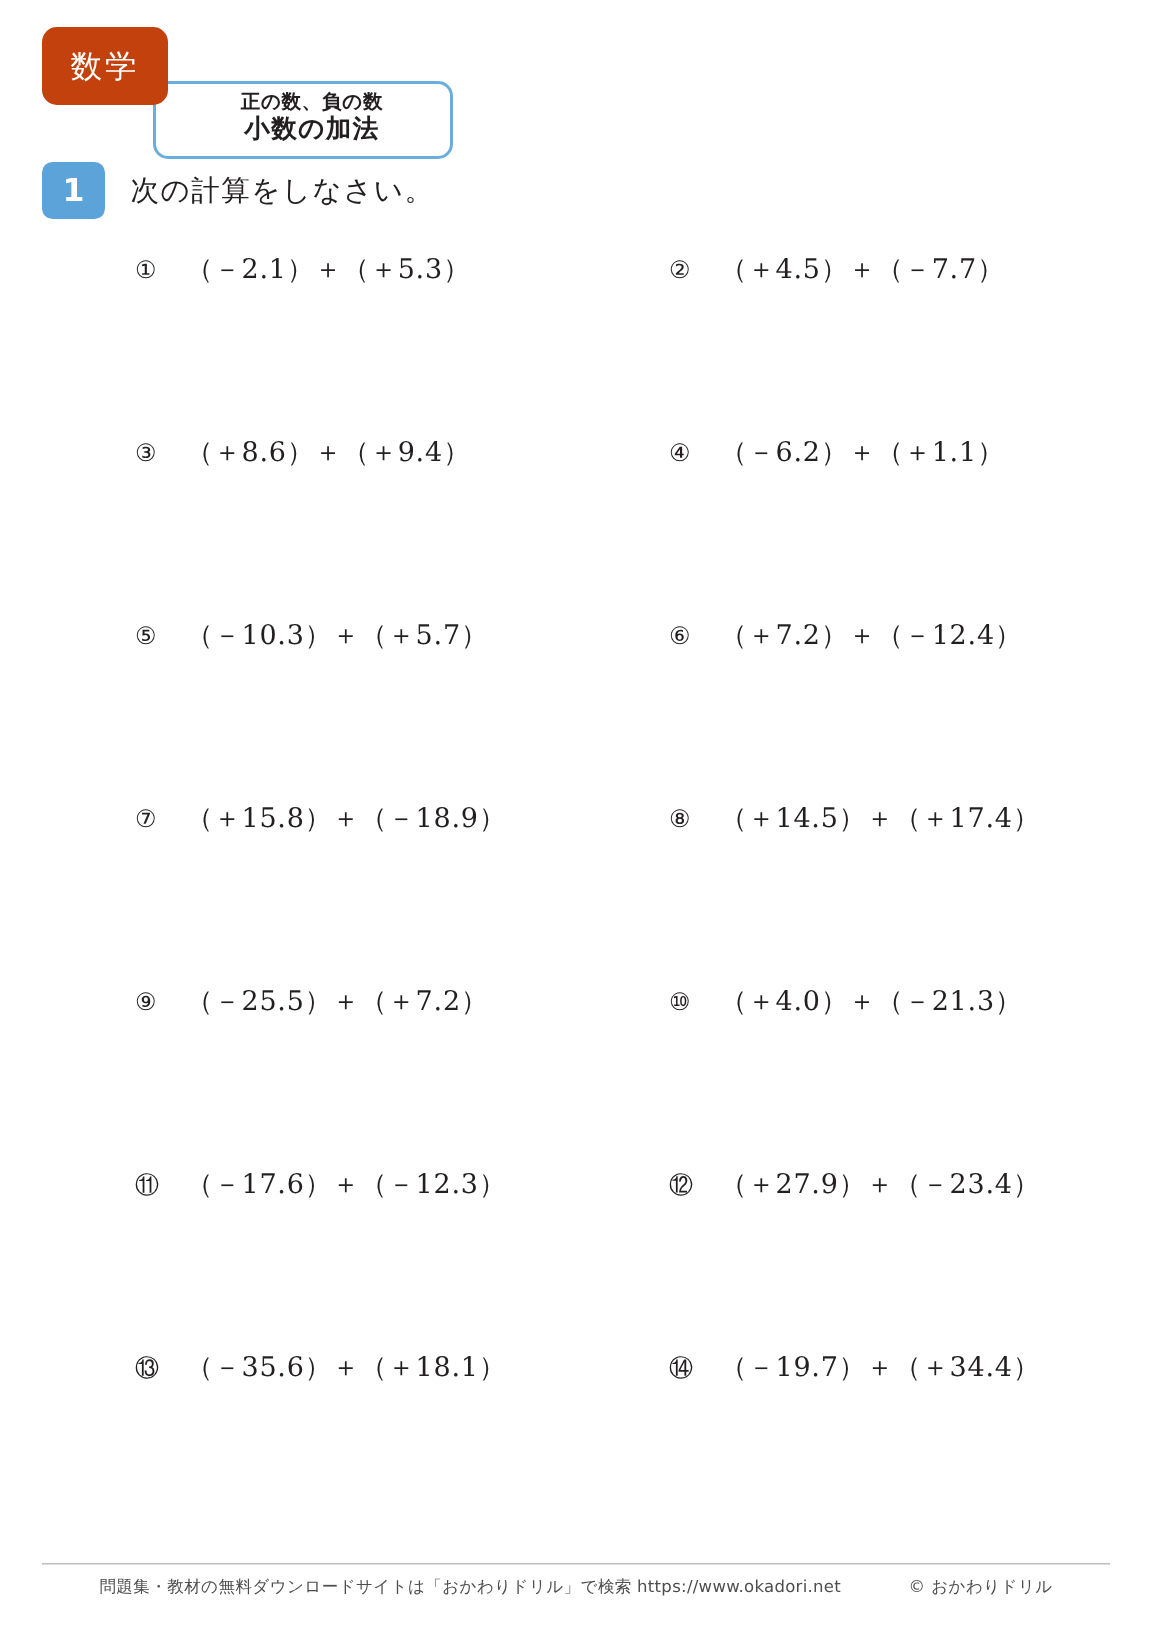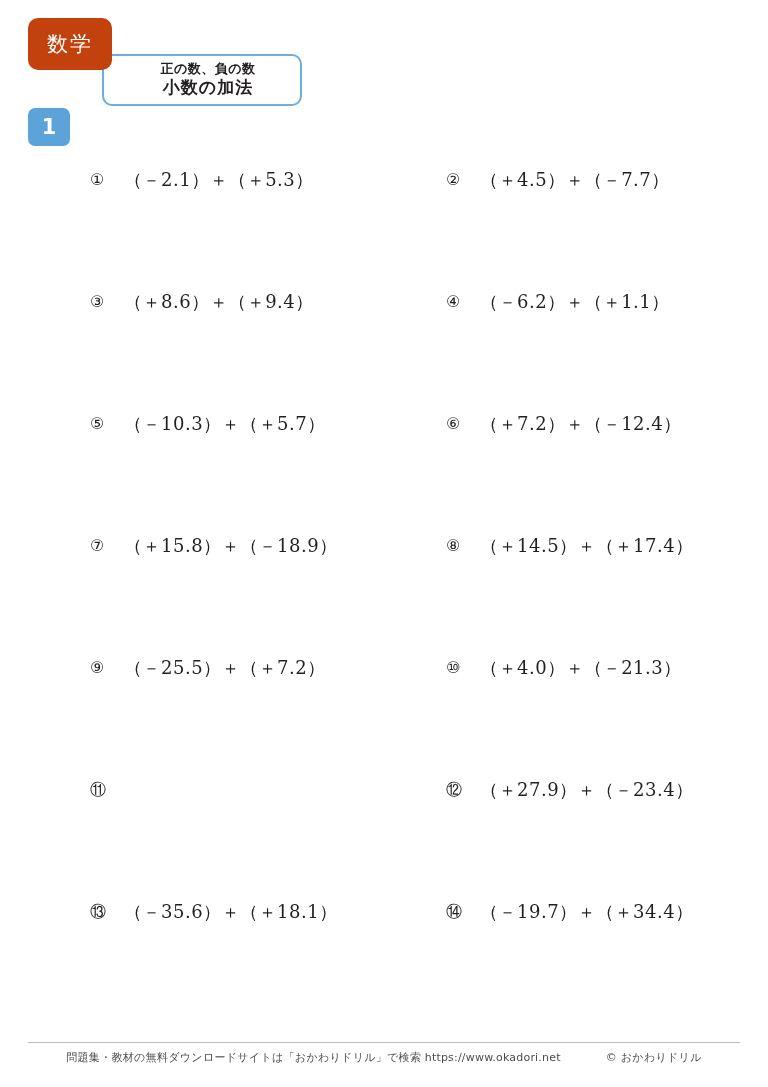--- a/index.html
+++ b/index.html
@@ -57,21 +57,21 @@
   .title-small {
     font-size: 13px;
     font-family: "DejaVu Sans", "Liberation Sans", sans-serif;
     font-weight: bold;
     letter-spacing: 0.5px;
     line-height: 1.2;
     color: #231f20;
   }
   .title-large {
     font-size: 17px;
-    font-family: Liberation Serif, serif;
+    font-family: Liberation Mono, monospace;
     font-weight: bold;
     letter-spacing: 1px;
     line-height: 1.3;
     color: #231f20;
   }
 
   
   .section {
     position: absolute;
     left: 28px;
@@ -165,20 +165,21 @@
 <div class="header">
   <div class="subject-badge">数学</div>
   <div class="title-box">
     <div class="title-small">正の数、負の数</div>
     <div class="title-large">小数の加法</div>
   </div>
 </div>
 
 <div class="section">
   <div class="section-number">1</div>
+  <div class="section-instruction">次の計算をしなさい。</div>
 </div>
 
 <div class="problems">
   <div class="problem">
     <span class="pnum">①</span>
     <span class="pexpr">（－2.1）＋（＋5.3）</span>
   </div>
   <div class="problem">
     <span class="pnum">②</span>
     <span class="pexpr">（＋4.5）＋（－7.7）</span>
@@ -210,20 +211,21 @@
   <div class="problem">
     <span class="pnum">⑨</span>
     <span class="pexpr">（－25.5）＋（＋7.2）</span>
   </div>
   <div class="problem">
     <span class="pnum">⑩</span>
     <span class="pexpr">（＋4.0）＋（－21.3）</span>
   </div>
   <div class="problem">
     <span class="pnum">⑪</span>
+    <span class="pexpr">（－17.6）＋（－12.3）</span>
   </div>
   <div class="problem">
     <span class="pnum">⑫</span>
     <span class="pexpr">（＋27.9）＋（－23.4）</span>
   </div>
   <div class="problem">
     <span class="pnum">⑬</span>
     <span class="pexpr">（－35.6）＋（＋18.1）</span>
   </div>
   <div class="problem">

